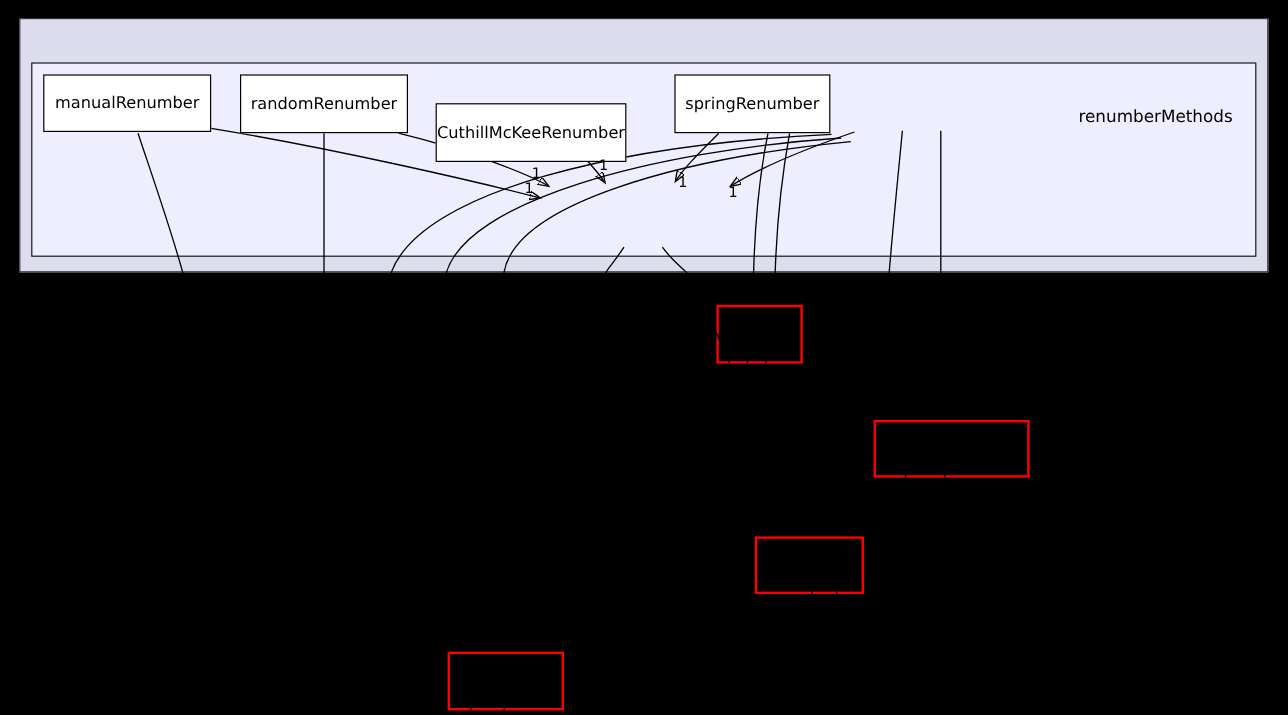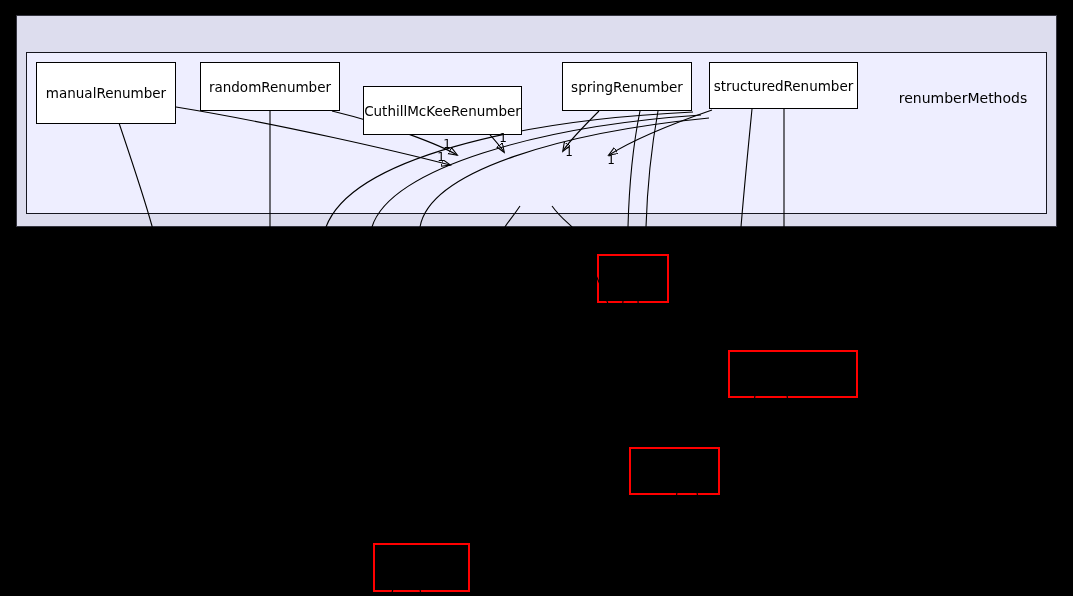--- a/index.html
+++ b/index.html
@@ -98,25 +98,24 @@
     <path d="M623,301 L620,330"></path>
     <path d="M638,301 L640,330"></path>
     <path d="M755,395 L752,420"></path>
     <path d="M787,395 L790,420"></path>
     <path d="M677,492 L674,515"></path>
     <path d="M697,492 L700,515"></path>
     <path d="M393,589 L391,596"></path>
     <path d="M420,589 L421,596"></path>
   </svg>
 
-  <div class="node" style="left:36px;top:62px;width:140px;height:62px;text-align:center;">manualRenumber</div>
+  <div class="node" style="left:36px;top:62px;width:140px;height:48px;text-align:center;">manualRenumber</div>
   <div class="node" style="left:200px;top:62px;width:140px;height:49px;text-align:center;">randomRenumber</div>
   <div class="node" style="left:363px;top:62px;width:159px;height:49px;margin-top:24px;">CuthillMcKeeRenumber</div>
   <div class="node" style="left:562px;top:62px;width:130px;height:49px;text-align:center;">springRenumber</div>
-  <div class="node" style="left:709px;top:62px;width:149px;height:47px;">structuredRenumber</div>
 
   <span class="edge-label" style="left:447px;top:144px;">1</span>
   <span class="edge-label" style="left:441px;top:157px;">1</span>
   <span class="edge-label" style="left:503px;top:138px;">1</span>
   <span class="edge-label" style="left:569px;top:152px;">1</span>
   <span class="edge-label" style="left:611px;top:160px;">1</span>
 
 </div>
 
 </body></html>

